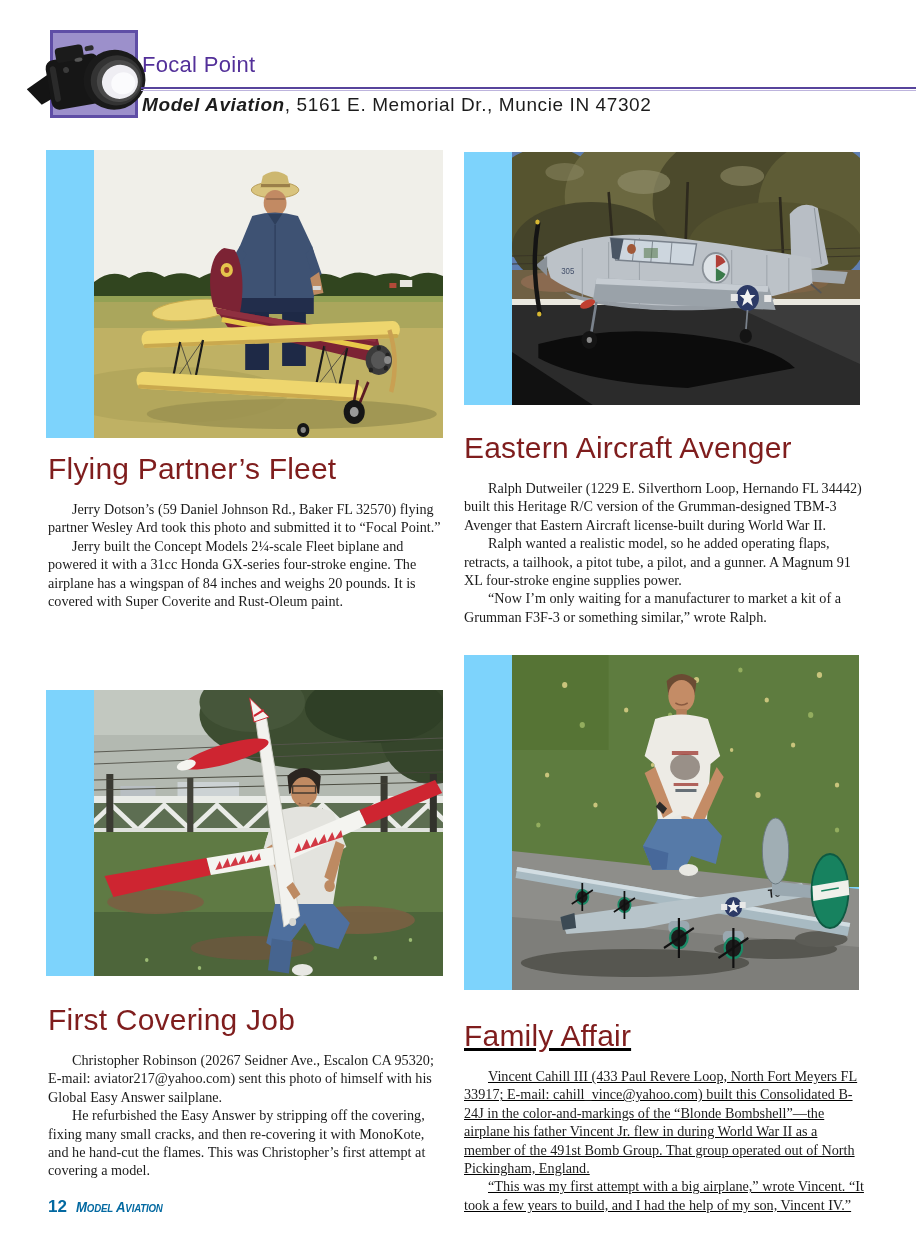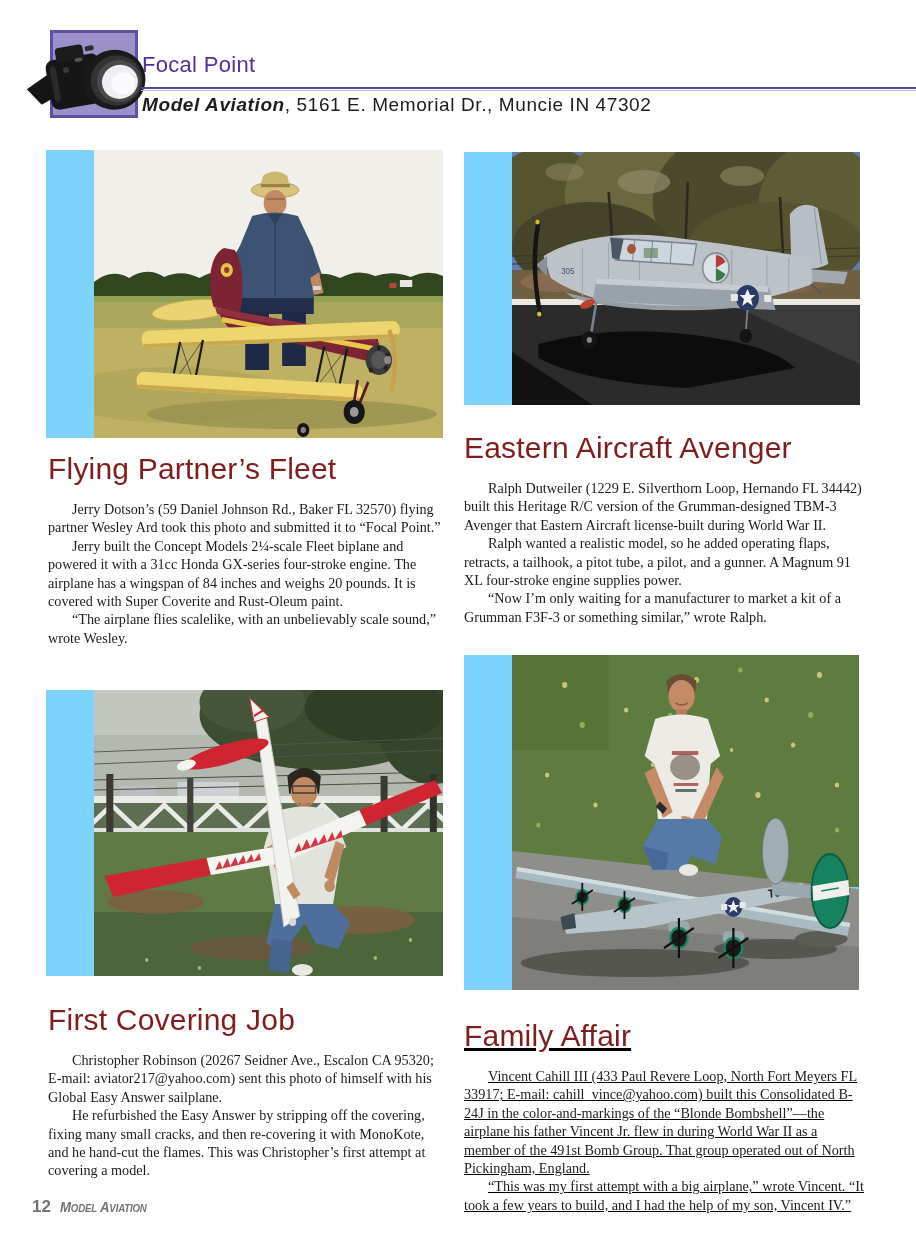--- a/index.html
+++ b/index.html
@@ -39,22 +39,22 @@
     margin:0 0 14px 0; font-family:"Liberation Sans", sans-serif;
     font-weight:400; font-size:30px; color:#7f1d1d; letter-spacing:0.2px;
   }
   .article p {
     margin:0; font-size:14.2px; line-height:18.4px; color:#1b1b1b;
     text-indent:24px; text-align:left;
   }
 
   
   .footer {
-    position:absolute; left:32px; top:1197px; display:flex; align-items:baseline; gap:9px;
-    font-family:"Liberation Sans", sans-serif; color:#737373;text-align:right;
+    position:absolute; left:48px; top:1197px; display:flex; align-items:baseline; gap:9px;
+    font-family:"Liberation Sans", sans-serif; color:#0369a1;text-align:right;
   }
   .footer .pagenum { font-weight:bold; font-size:17px; }
   .footer .magname {
     font-weight:bold; font-style:italic; font-size:15px;
     font-variant:small-caps; letter-spacing:-0.2px;
     transform:scaleX(0.88); transform-origin:left center;
   }
 </style>
 </head>
 <body>
@@ -379,21 +379,20 @@
       <line x1="252" y1="273" x2="252" y2="313" stroke="#111" stroke-width="2.5"></line>
       <line x1="235" y1="303" x2="269" y2="283" stroke="#111" stroke-width="2.5"></line>
     </g>
   </svg>
 </figure>
 
 <section class="article" style="left:48px; top:452px; width:398px;">
   <h2>Flying Partner’s Fleet</h2>
   <p>Jerry Dotson’s (59 Daniel Johnson Rd., Baker FL 32570) flying partner Wesley Ard took this photo and submitted it to “Focal Point.”</p>
   <p>Jerry built the Concept Models 2¼-scale Fleet biplane and powered it with a 31cc Honda GX-series four-stroke engine. The airplane has a wingspan of 84 inches and weighs 20 pounds. It is covered with Super Coverite and Rust-Oleum paint.</p>
-  <p>“The airplane flies scalelike, with an unbelievably scale sound,” wrote Wesley.</p>
 </section>
 
 <section class="article" style="left:464px; top:431px; width:400px;">
   <h2>Eastern Aircraft Avenger</h2>
   <p>Ralph Dutweiler (1229 E. Silverthorn Loop, Hernando FL 34442) built this Heritage R/C version of the Grumman-designed TBM-3 Avenger that Eastern Aircraft license-built during World War II.</p>
   <p>Ralph wanted a realistic model, so he added operating flaps, retracts, a tailhook, a pitot tube, a pilot, and a gunner. A Magnum 91 XL four-stroke engine supplies power.</p>
   <p>“Now I’m only waiting for a manufacturer to market a kit of a Grumman F3F-3 or something similar,” wrote Ralph.</p>
 </section>
 
 <section class="article" style="left:48px; top:1003px; width:398px;">

